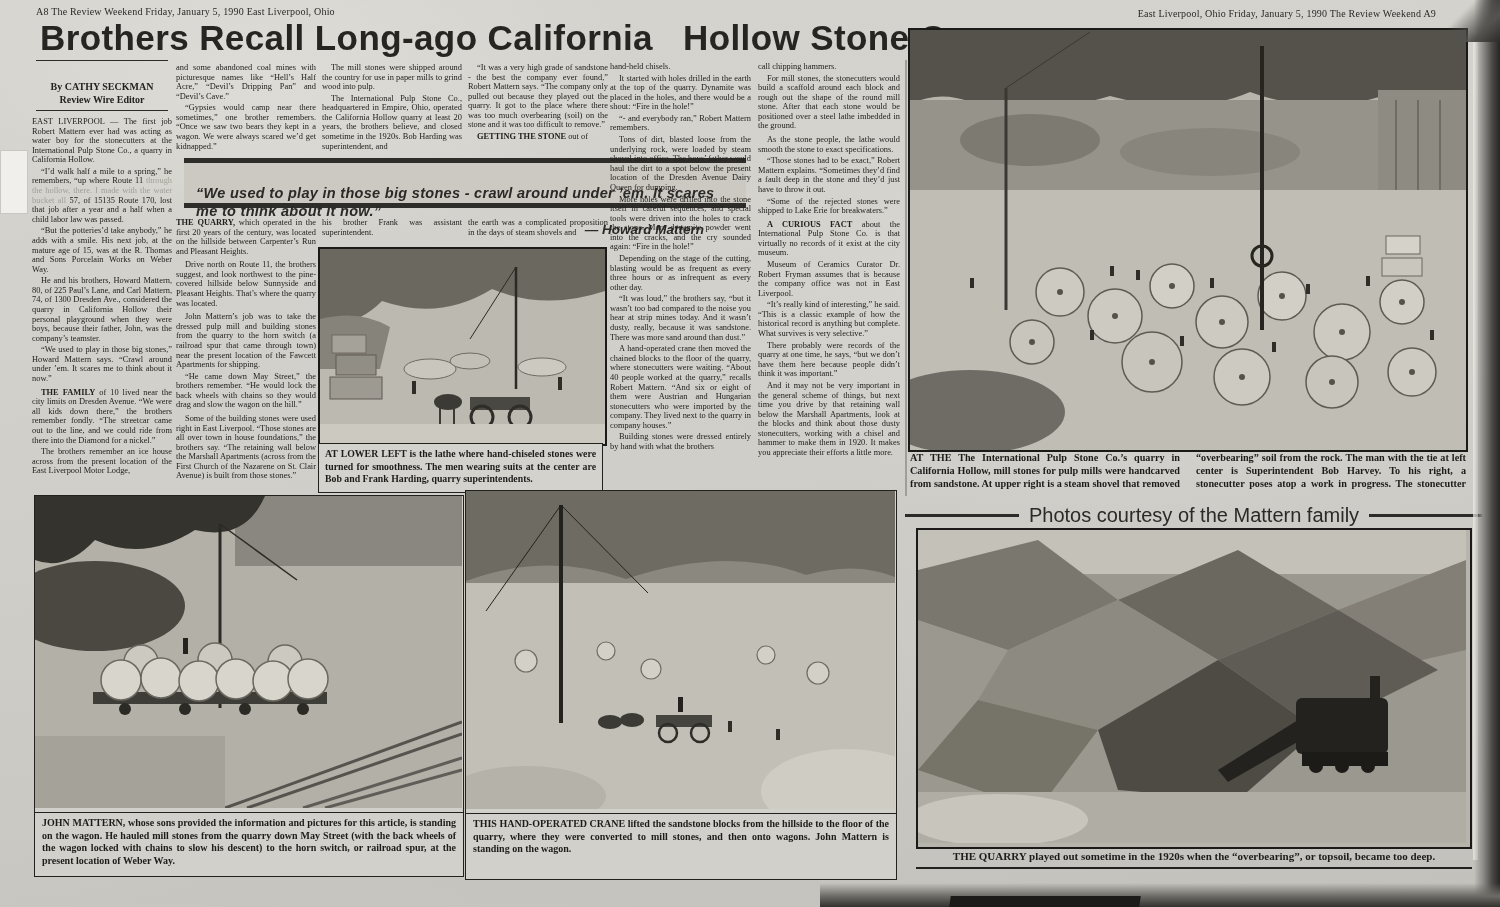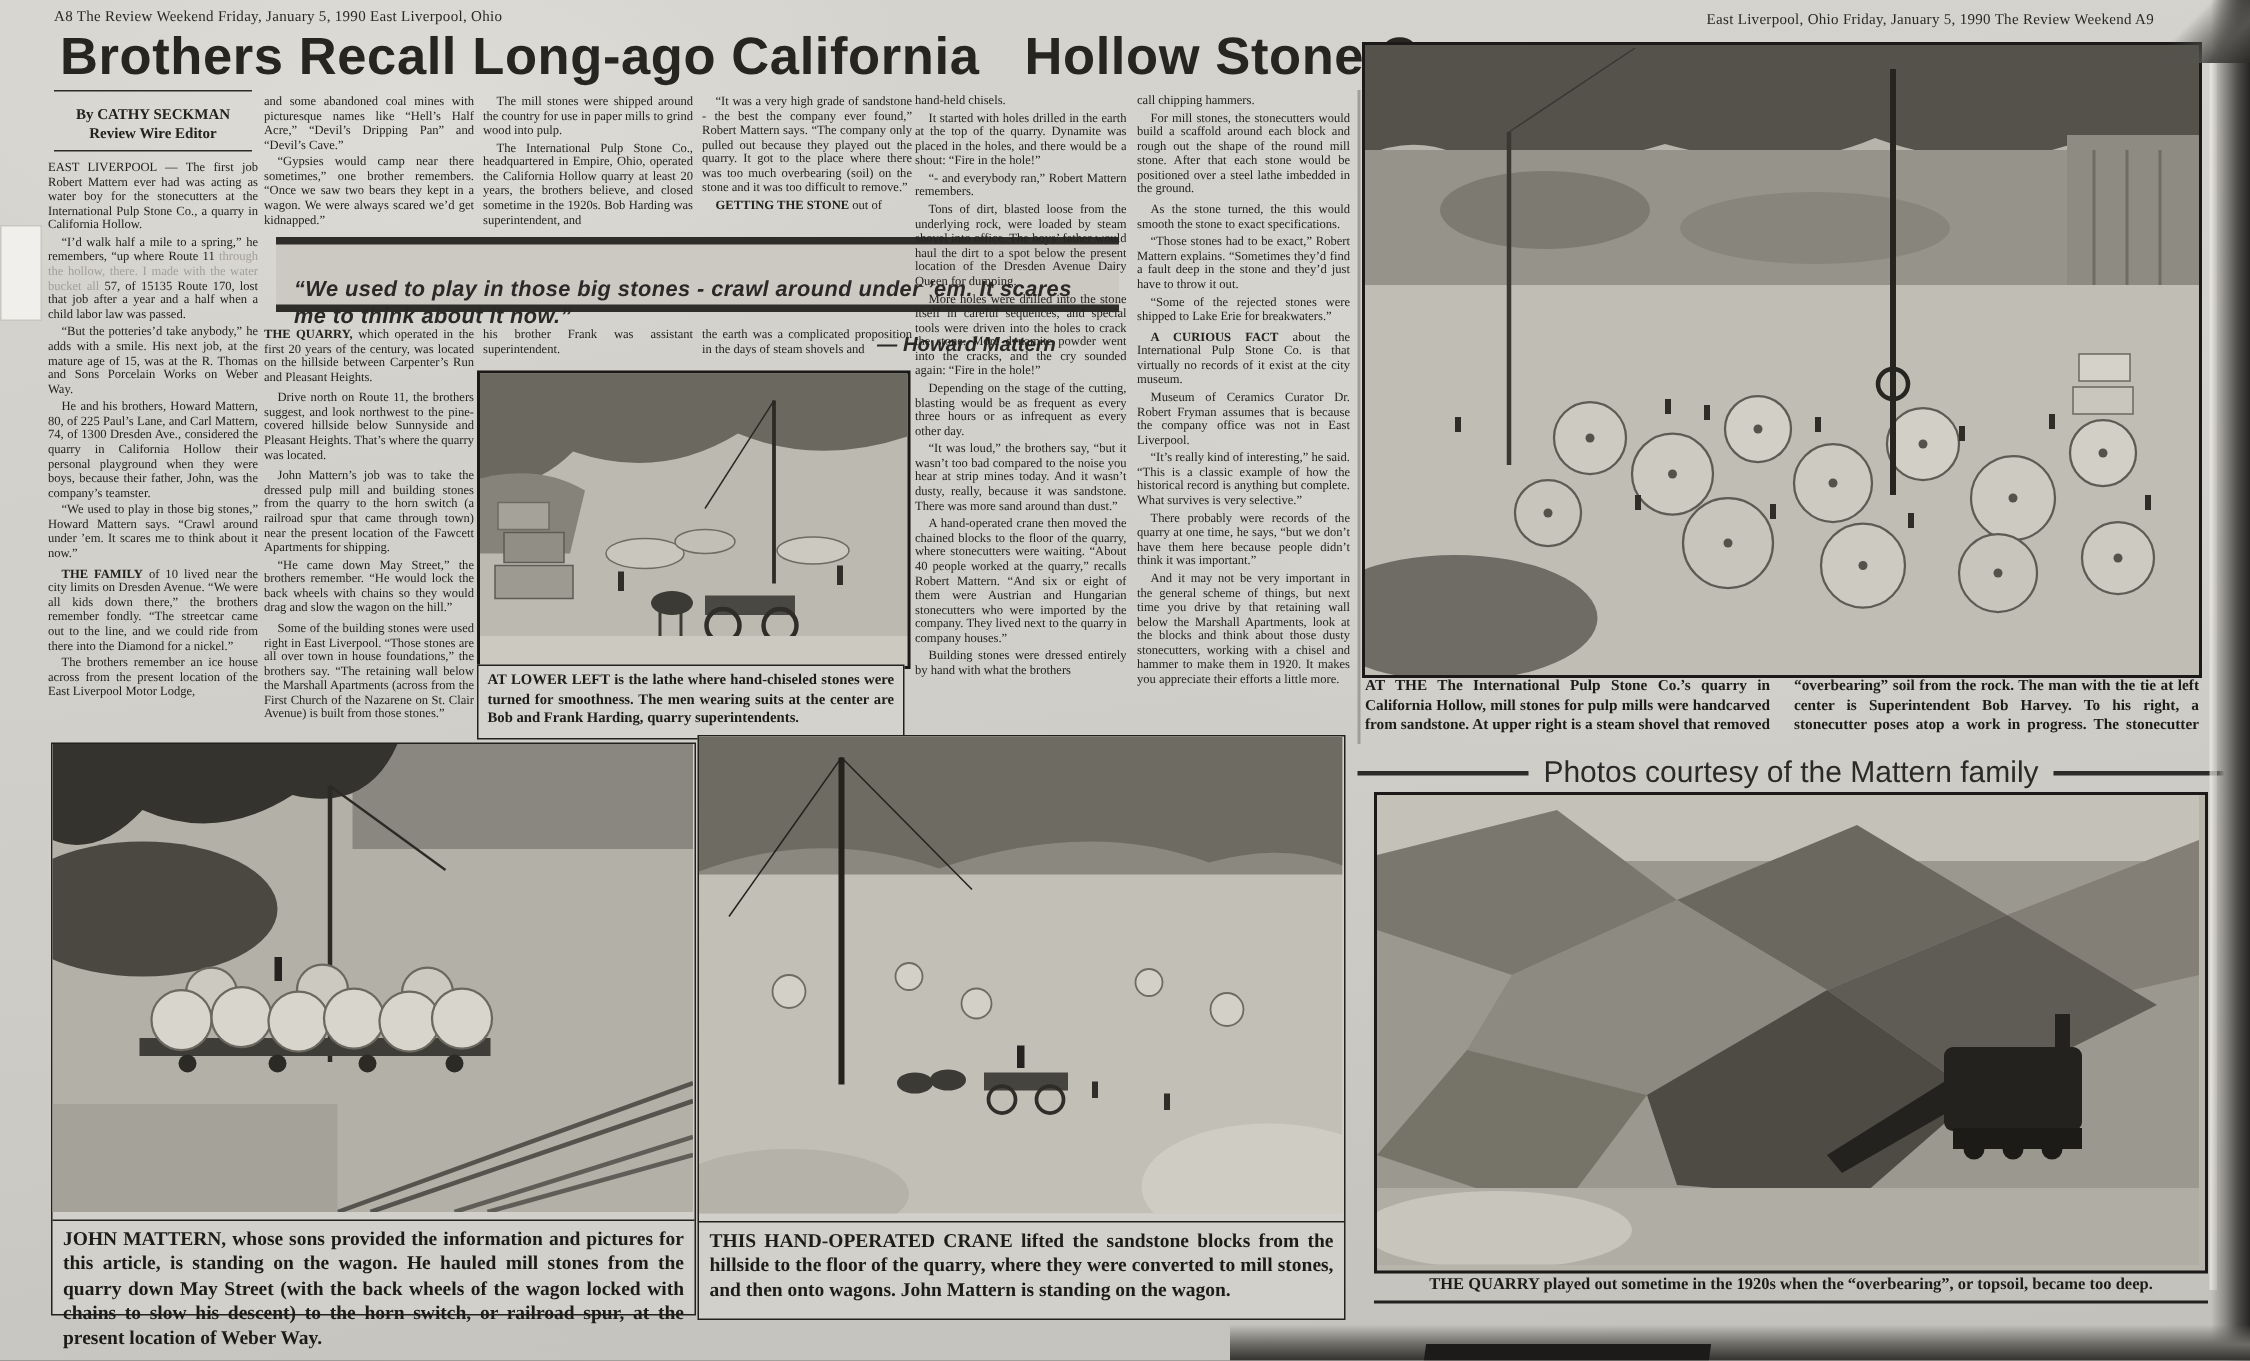--- a/index.html
+++ b/index.html
@@ -36,21 +36,21 @@
   #col3top{left:322px;top:63px;width:140px;height:94px;}
   #col4top{left:468px;top:63px;width:140px;height:94px;}
   #col2bot{left:176px;top:218px;width:140px;height:280px;}
   #col3stub{left:322px;top:218px;width:140px;height:28px;}
   #col4stub{left:468px;top:218px;width:140px;height:28px;}
   #col5{left:610px;top:62px;width:141px;height:436px;}
   #col6{left:758px;top:62px;width:142px;height:436px;}
   
   #byline{border-top:1.5px solid #2c2b28;border-bottom:1.5px solid #2c2b28;
     text-align:center;font-weight:bold;font-size:10px;line-height:1.3;
-    padding:9px 0 4px;margin:0 4px 6px;}
+    padding:19px 0 4px;margin:0 4px 6px;}
   
   #pullquote{position:absolute;left:184px;top:158px;width:562px;height:50px;
     background:#ccc9c2;border-top:5px solid #2e2d2a;border-bottom:5px solid #2e2d2a;
     font-family:"Liberation Sans",sans-serif;font-weight:bold;font-style:italic;
     color:#2a2927;padding:21px 12px 2px;box-sizing:border-box;}
   #pullquote .pq-text{font-size:14.5px;line-height:1.25;letter-spacing:.3px;}
   #pullquote .pq-attr{font-size:13.5px;text-align:right;margin-top:2px;padding-right:30px;}
   
   .photo{position:absolute;border:2px solid #1b1a18;background:#b7b4ab;overflow:hidden;}
   .photo svg{display:block;}
@@ -63,21 +63,21 @@
     column-count:2;column-gap:16px;font-size:10.2px;line-height:1.25;overflow:hidden;}
   
   #banner{position:absolute;left:905px;top:504px;width:578px;display:flex;align-items:center;gap:10px;
     font-family:"Liberation Sans",sans-serif;font-size:20px;color:#2b2a28;}
   #banner .rule{flex:1;height:3px;background:#2c2b29;}
   
   .frame{position:absolute;border:1.5px solid #22211e;background:#d2d0ca;box-sizing:border-box;}
   #frame-bl{left:34px;top:495px;width:430px;height:382px;}
   #frame-bm{left:465px;top:490px;width:432px;height:390px;}
   #frame-bl .photo-inner,#frame-bm .photo-inner{border-bottom:1.5px solid #22211e;}
-  .frame .cap{padding:4px 7px;font-size:13px;line-height:1.26;}
+  .frame .cap{padding:4px 7px;font-size:10px;line-height:1.26;}
   #photo-br{left:916px;top:528px;width:552px;height:317px;}
   #caption-br{position:absolute;left:916px;top:849px;width:556px;font-size:11px;line-height:1.3;
     border-bottom:2px solid #22211e;padding-bottom:4px;text-align:center;}
   
   .artifact{position:absolute;}
   #tear-right{right:0;top:0;width:26px;height:100%;
     background:linear-gradient(90deg,rgba(0,0,0,0) 0%,#8e8c88 35%,#4a4946 70%,#262523 100%);}
   #tear-right-white{right:22px;top:30px;width:5px;height:830px;background:#eceae5;opacity:.7;}
   #tear-corner{right:0;top:0;width:70px;height:42px;
     background:linear-gradient(135deg,rgba(0,0,0,0) 40%,#55534f 75%,#2b2a27 100%);}
@@ -182,21 +182,21 @@
     <p>More holes were drilled into the stone itself in careful sequences, and special tools were driven into the holes to crack the stone. More dynamite powder went into the cracks, and the cry sounded again: “Fire in the hole!”</p>
     <p>Depending on the stage of the cutting, blasting would be as frequent as every three hours or as infrequent as every other day.</p>
     <p>“It was loud,” the brothers say, “but it wasn’t too bad compared to the noise you hear at strip mines today. And it wasn’t dusty, really, because it was sandstone. There was more sand around than dust.”</p>
     <p>A hand-operated crane then moved the chained blocks to the floor of the quarry, where stonecutters were waiting. “About 40 people worked at the quarry,” recalls Robert Mattern. “And six or eight of them were Austrian and Hungarian stonecutters who were imported by the company. They lived next to the quarry in company houses.”</p>
     <p>Building stones were dressed entirely by hand with what the brothers</p>
   </div>
 
   <div id="col6" class="col">
     <p class="first">call chipping hammers.</p>
     <p>For mill stones, the stonecutters would build a scaffold around each block and rough out the shape of the round mill stone. After that each stone would be positioned over a steel lathe imbedded in the ground.</p>
-    <p class="sp">As the stone turned, the this would smooth the stone to exact specifications.</p>
+    <p class="sp">As the stone people, the lathe would smooth the stone to exact specifications.</p>
     <p>“Those stones had to be exact,” Robert Mattern explains. “Sometimes they’d find a fault deep in the stone and they’d just have to throw it out.</p>
     <p>“Some of the rejected stones were shipped to Lake Erie for breakwaters.”</p>
     <p class="sp"><b>A CURIOUS FACT</b><span> about the International Pulp Stone Co. is that virtually no records of it exist at the city museum.</span></p>
     <p>Museum of Ceramics Curator Dr. Robert Fryman assumes that is because the company office was not in East Liverpool.</p>
     <p>“It’s really kind of interesting,” he said. “This is a classic example of how the historical record is anything but complete. What survives is very selective.”</p>
     <p>There probably were records of the quarry at one time, he says, “but we don’t have them here because people didn’t think it was important.”</p>
     <p>And it may not be very important in the general scheme of things, but next time you drive by that retaining wall below the Marshall Apartments, look at the blocks and think about those dusty stonecutters, working with a chisel and hammer to make them in 1920. It makes you appreciate their efforts a little more.</p>
   </div>
 
   <figure class="photo" id="photo-topright" style="left:908px;top:28px;width:556px;height:420px;margin:0;">

